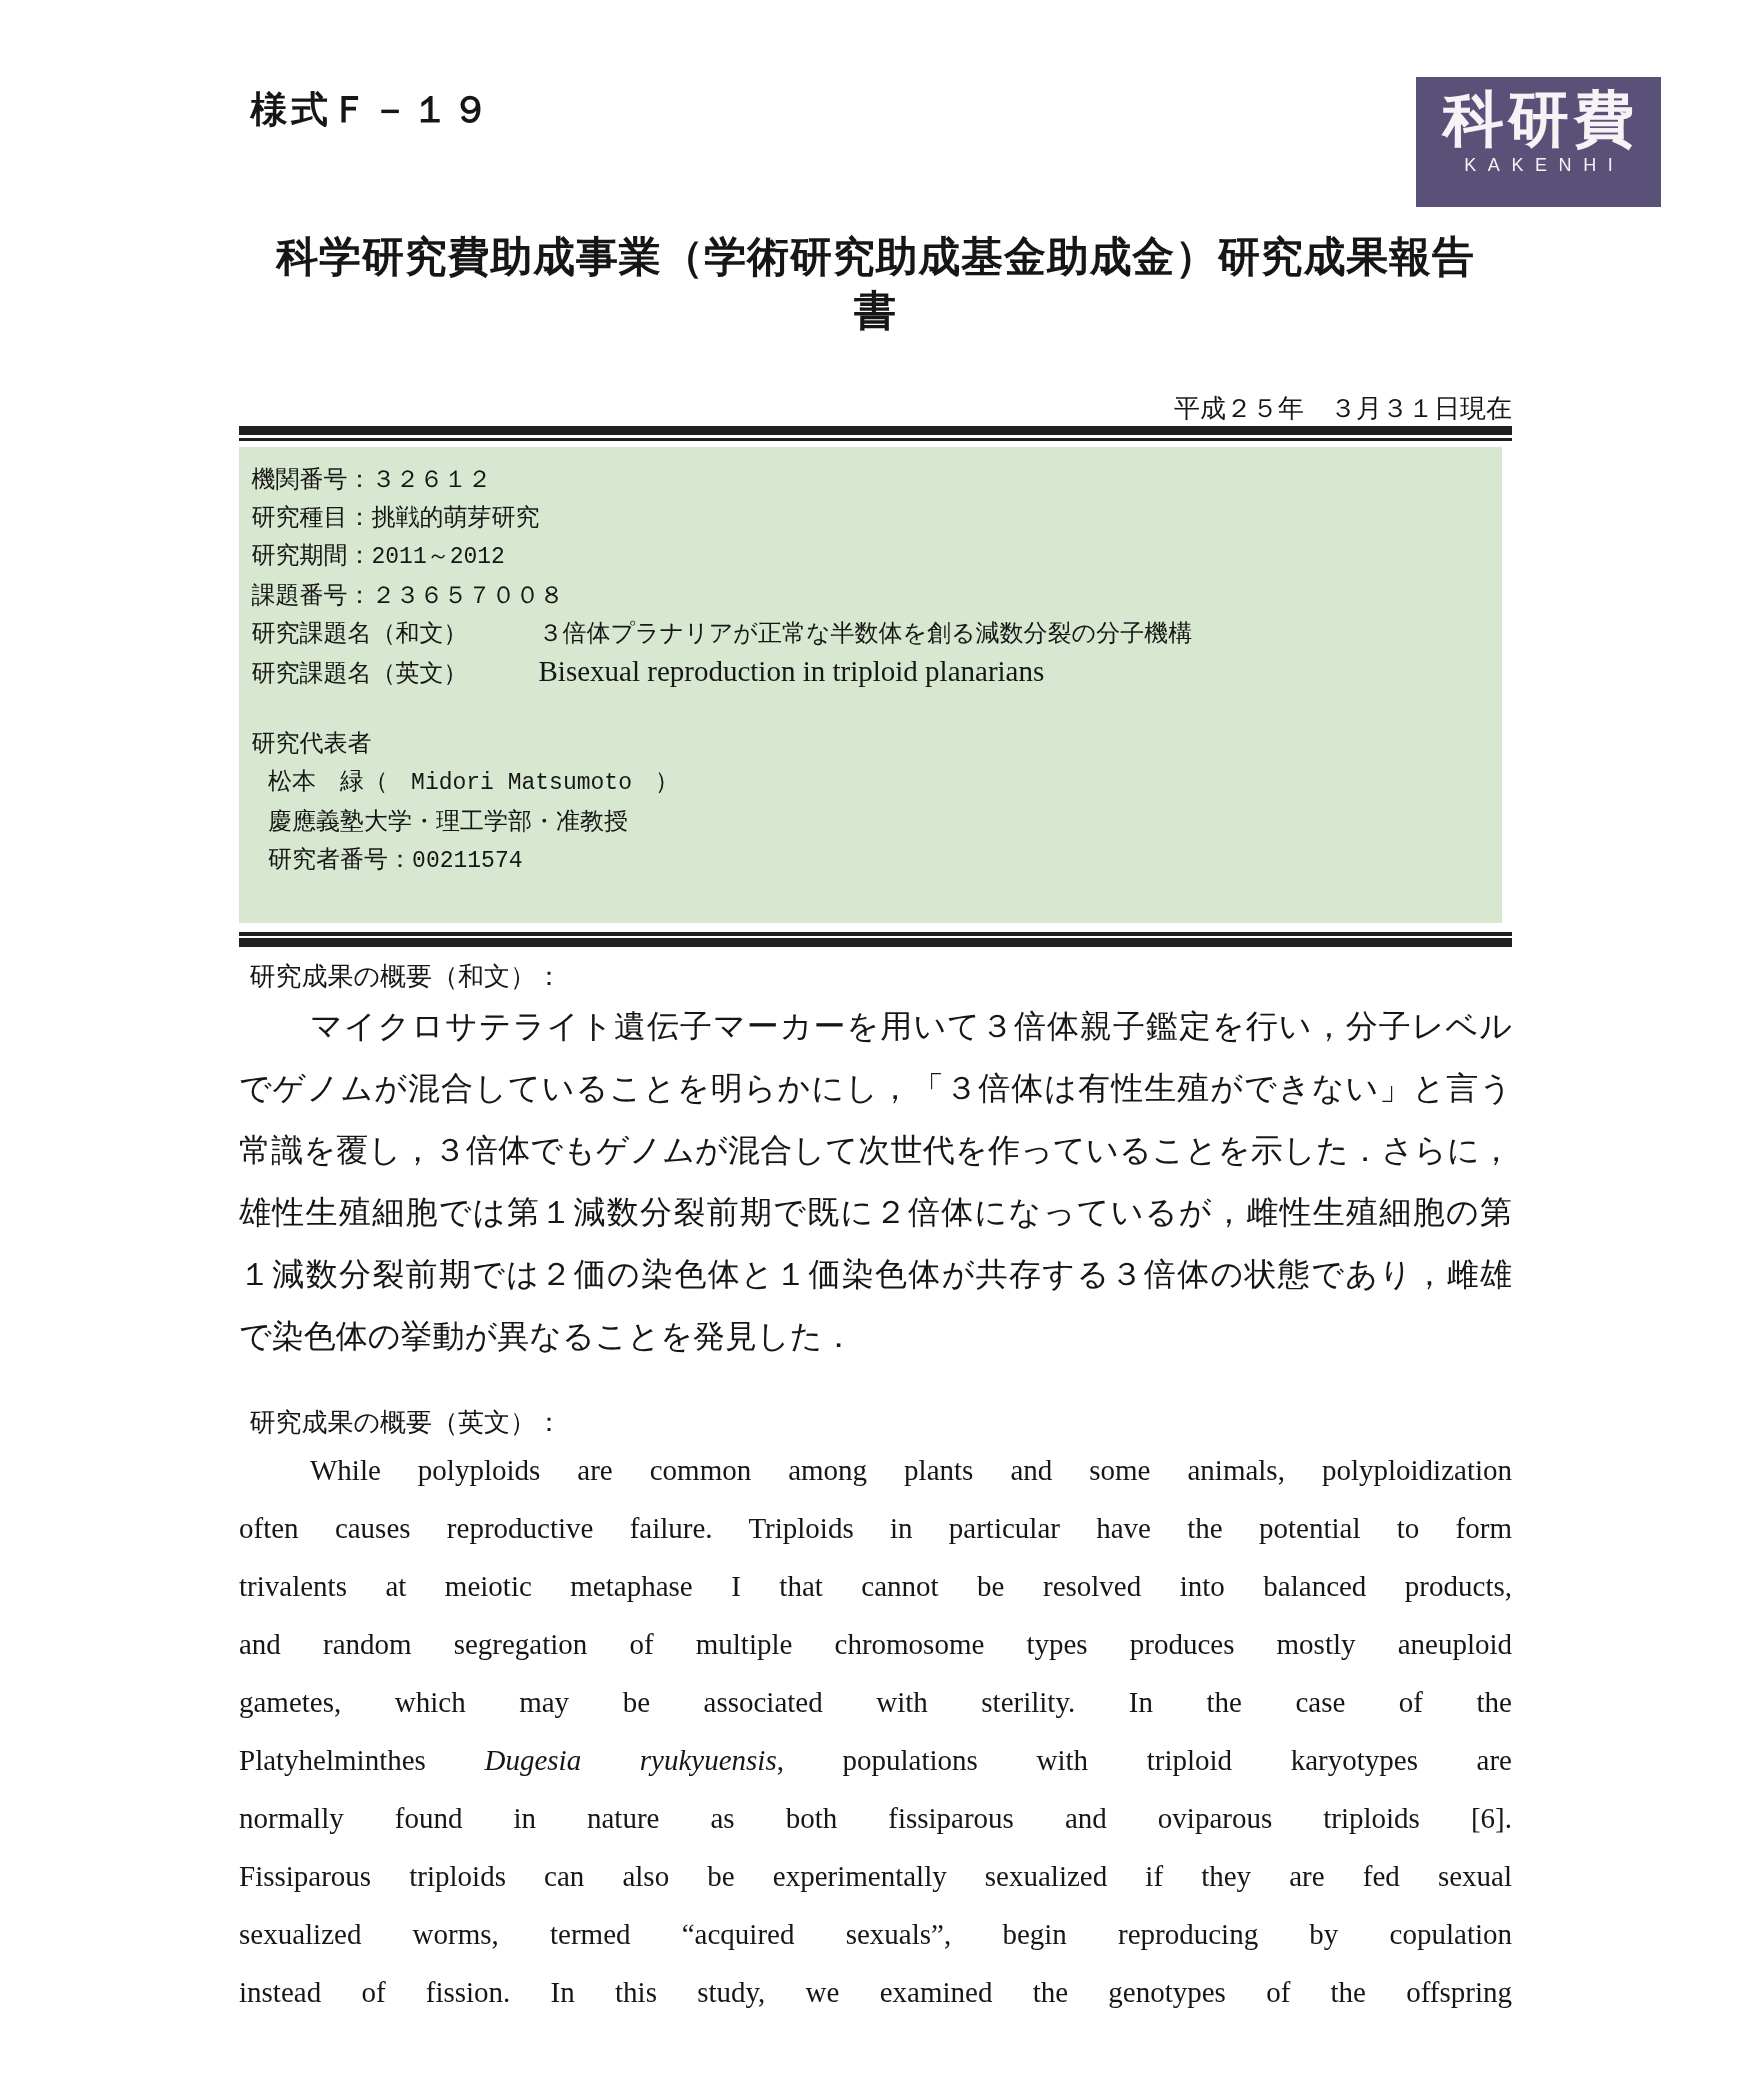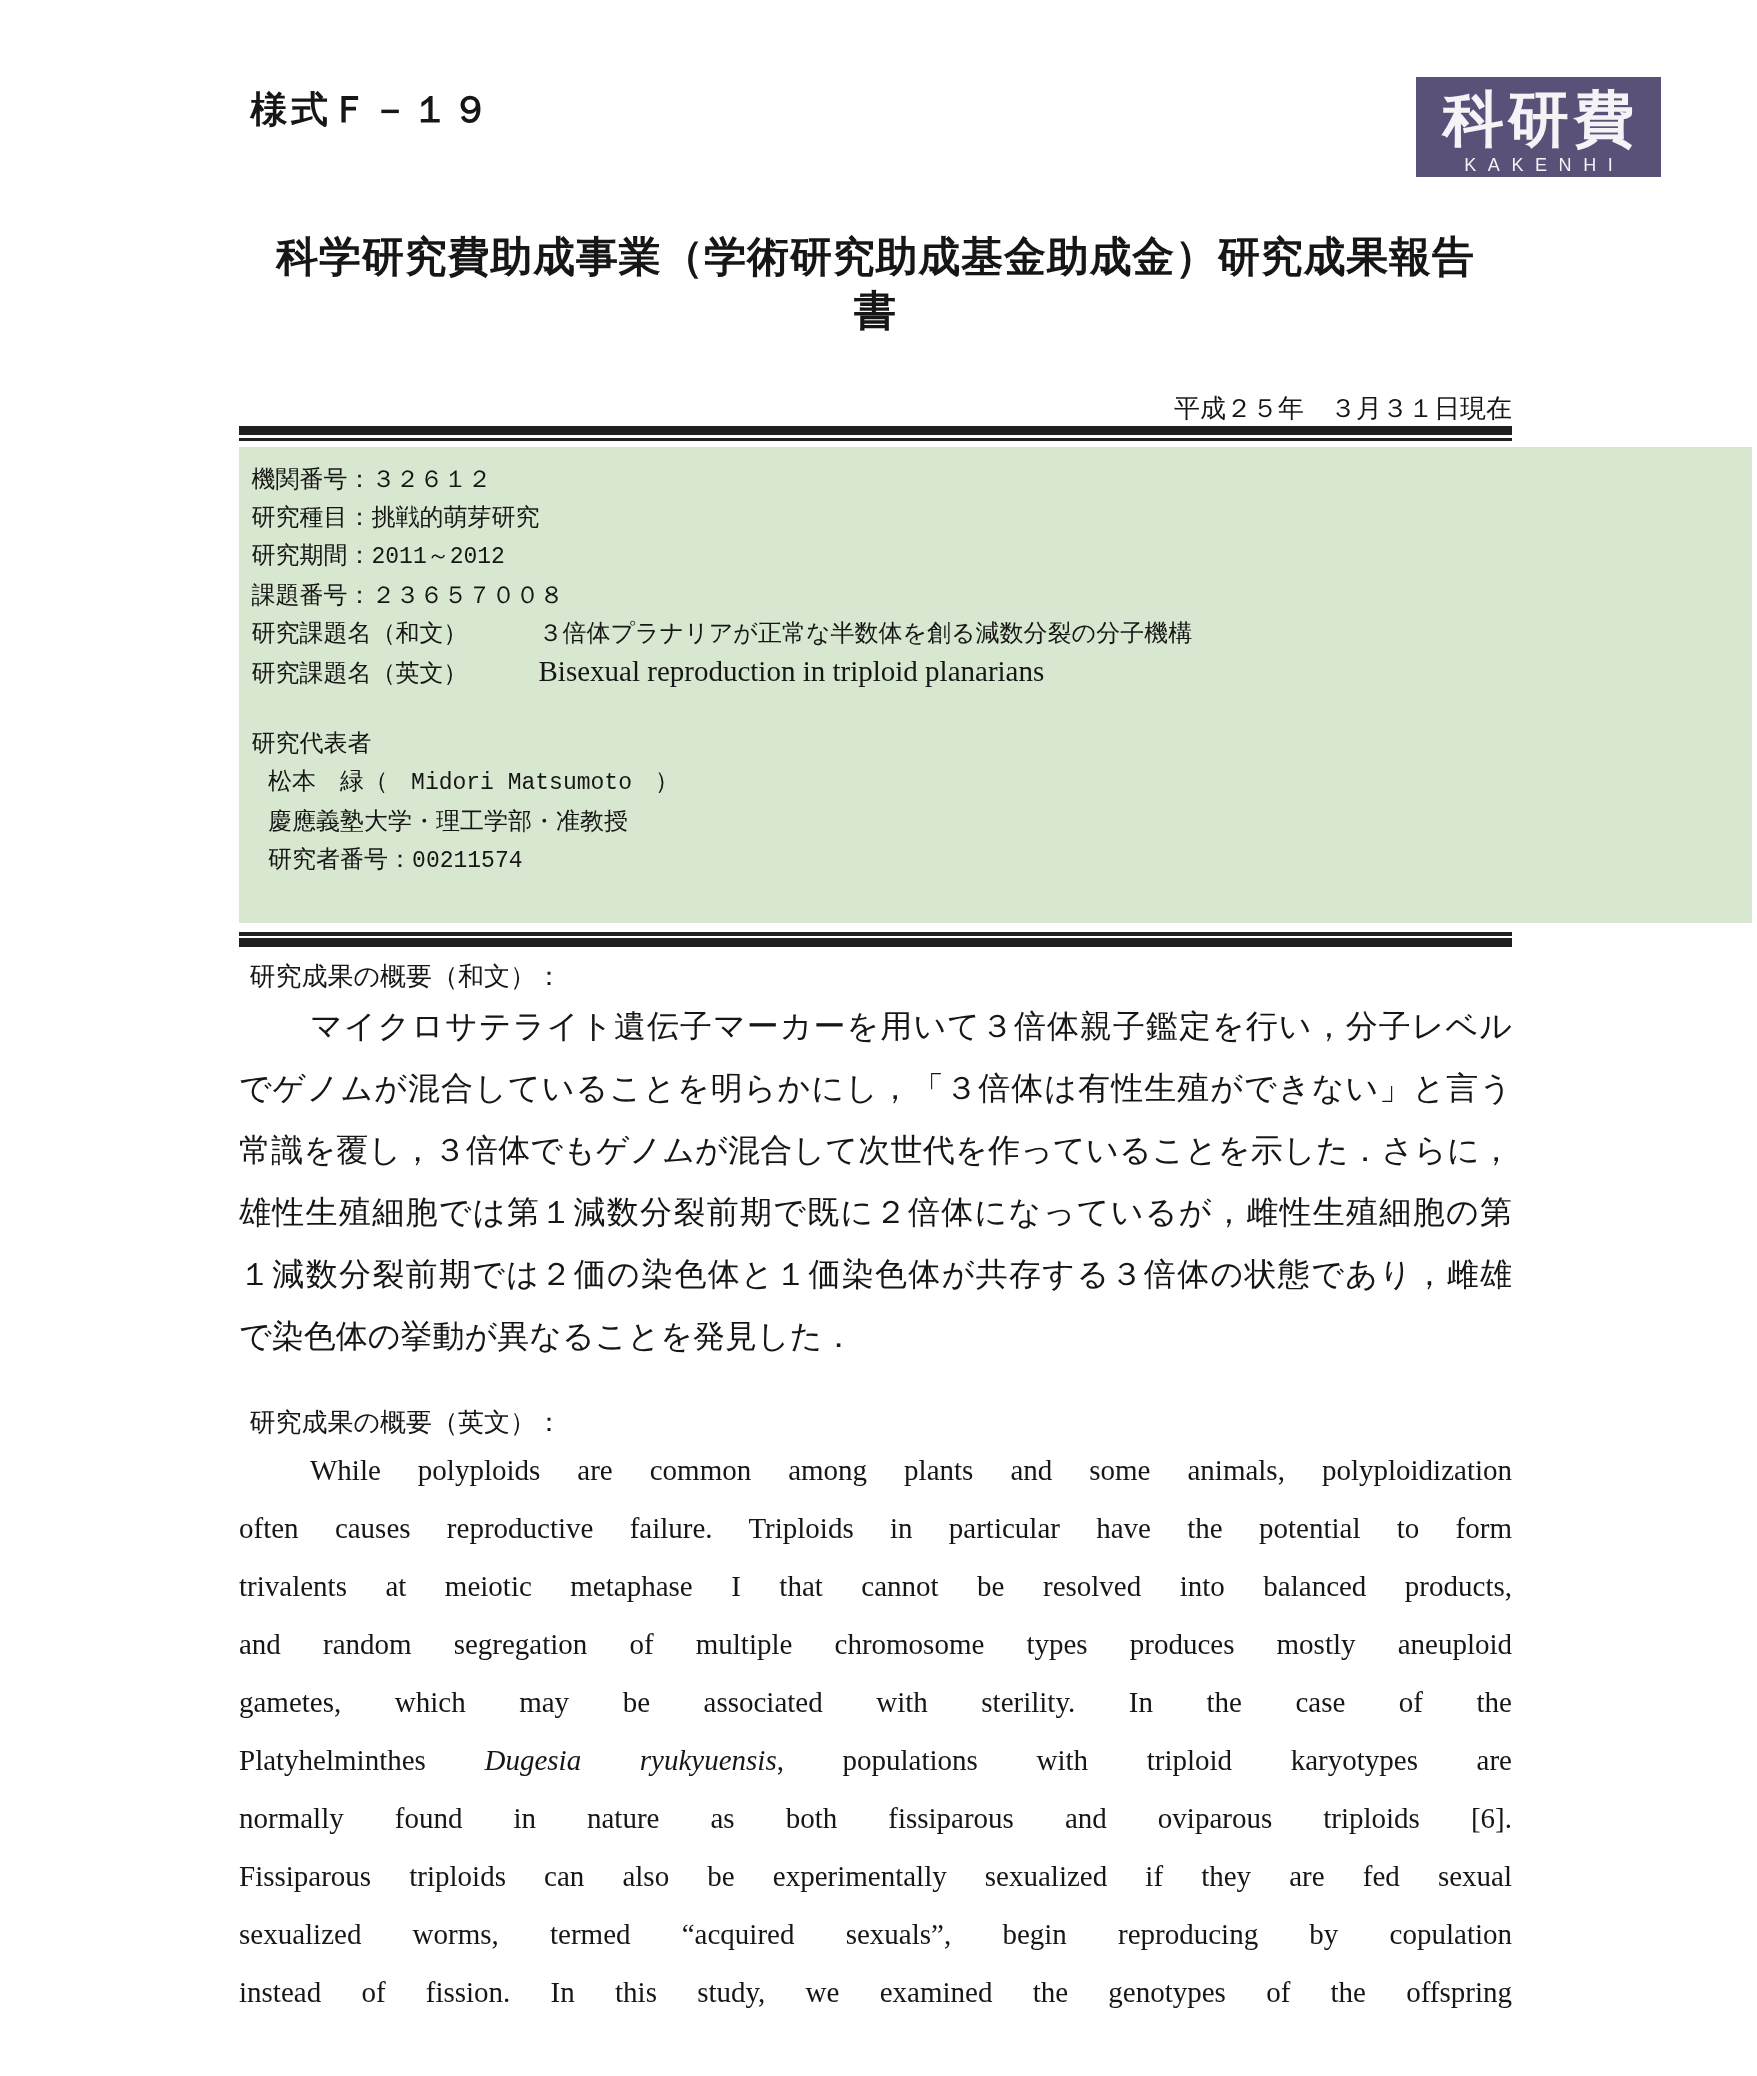--- a/index.html
+++ b/index.html
@@ -2,39 +2,39 @@
 <html style="font-size:6.6px"><head>
 <meta charset="utf-8">
 <style>
   html,body{margin:0;padding:0;background:#ffffff;}
   .page{position:relative;width:1758px;height:2486px;background:#ffffff;
         font-family:"Liberation Sans",sans-serif;color:#161616;overflow:hidden;}
   .main{position:absolute;left:239px;top:0;width:1273px;}
 
   .form-label{margin:85px 0 0 11.6px;font-size:37px;font-weight:bold;letter-spacing:3.3px;}
 
-  .logo{position:absolute;left:1416px;top:77px;width:245px;height:100px;
+  .logo{position:absolute;left:1416px;top:77px;width:245px;height:130px;
         background:#5a5178;color:#f5f3f5;text-align:center;box-sizing:border-box;}
   .logo-kanji{font-size:61px;line-height:70px;margin-top:6.6px;letter-spacing:4.2px;text-indent:4.2px;font-weight:bold;}
   .logo-roman{font-size:18px;line-height:22.4px;letter-spacing:11.6px;text-indent:11.6px;}
 
   .title{margin-top:95px;font-size:42px;font-weight:bold;line-height:54px;
          text-align:center;letter-spacing:0.8px;}
 
   .date{margin-top:53px;font-size:26px;font-family:Liberation Sans, sans-serif;
         text-align:right;height:34px;line-height:34px;}
 
   .rule-thick{height:9px;background:#1f1f1f;}
   .rule-thin{height:3.7px;background:#1f1f1f;}
   .rules-top .rule-thick{margin-top:1.2px;}
   .rules-top .rule-thin{margin-top:2.5px;}
   .rules-bottom{margin-top:9.6px;}
   .rules-bottom .rule-thick{margin-top:2.1px;}
 
-  .info-box{margin-top:5.4px;width:1513px;height:476px;background:#d8e8d0;
+  .info-box{margin-top:5.4px;width:1263px;height:476px;background:#d8e8d0;
             box-sizing:border-box;padding:13.3px 16.6px 0 12.5px;
             font-size:24px;line-height:38px;}
   .info-row{white-space:nowrap;}
   .val-gap{margin-left:71px;}
   .val-mono{font-family:"Liberation Mono","Liberation Serif",monospace;font-size:23px;}
   .val-serif{font-family:"Liberation Serif",serif;font-size:29px;}
   .pi{margin-top:32px;}
   .pi-indent{margin-left:16.6px;}
 
   .sec-heading{margin-top:10.8px;margin-left:10.4px;font-size:26px;

